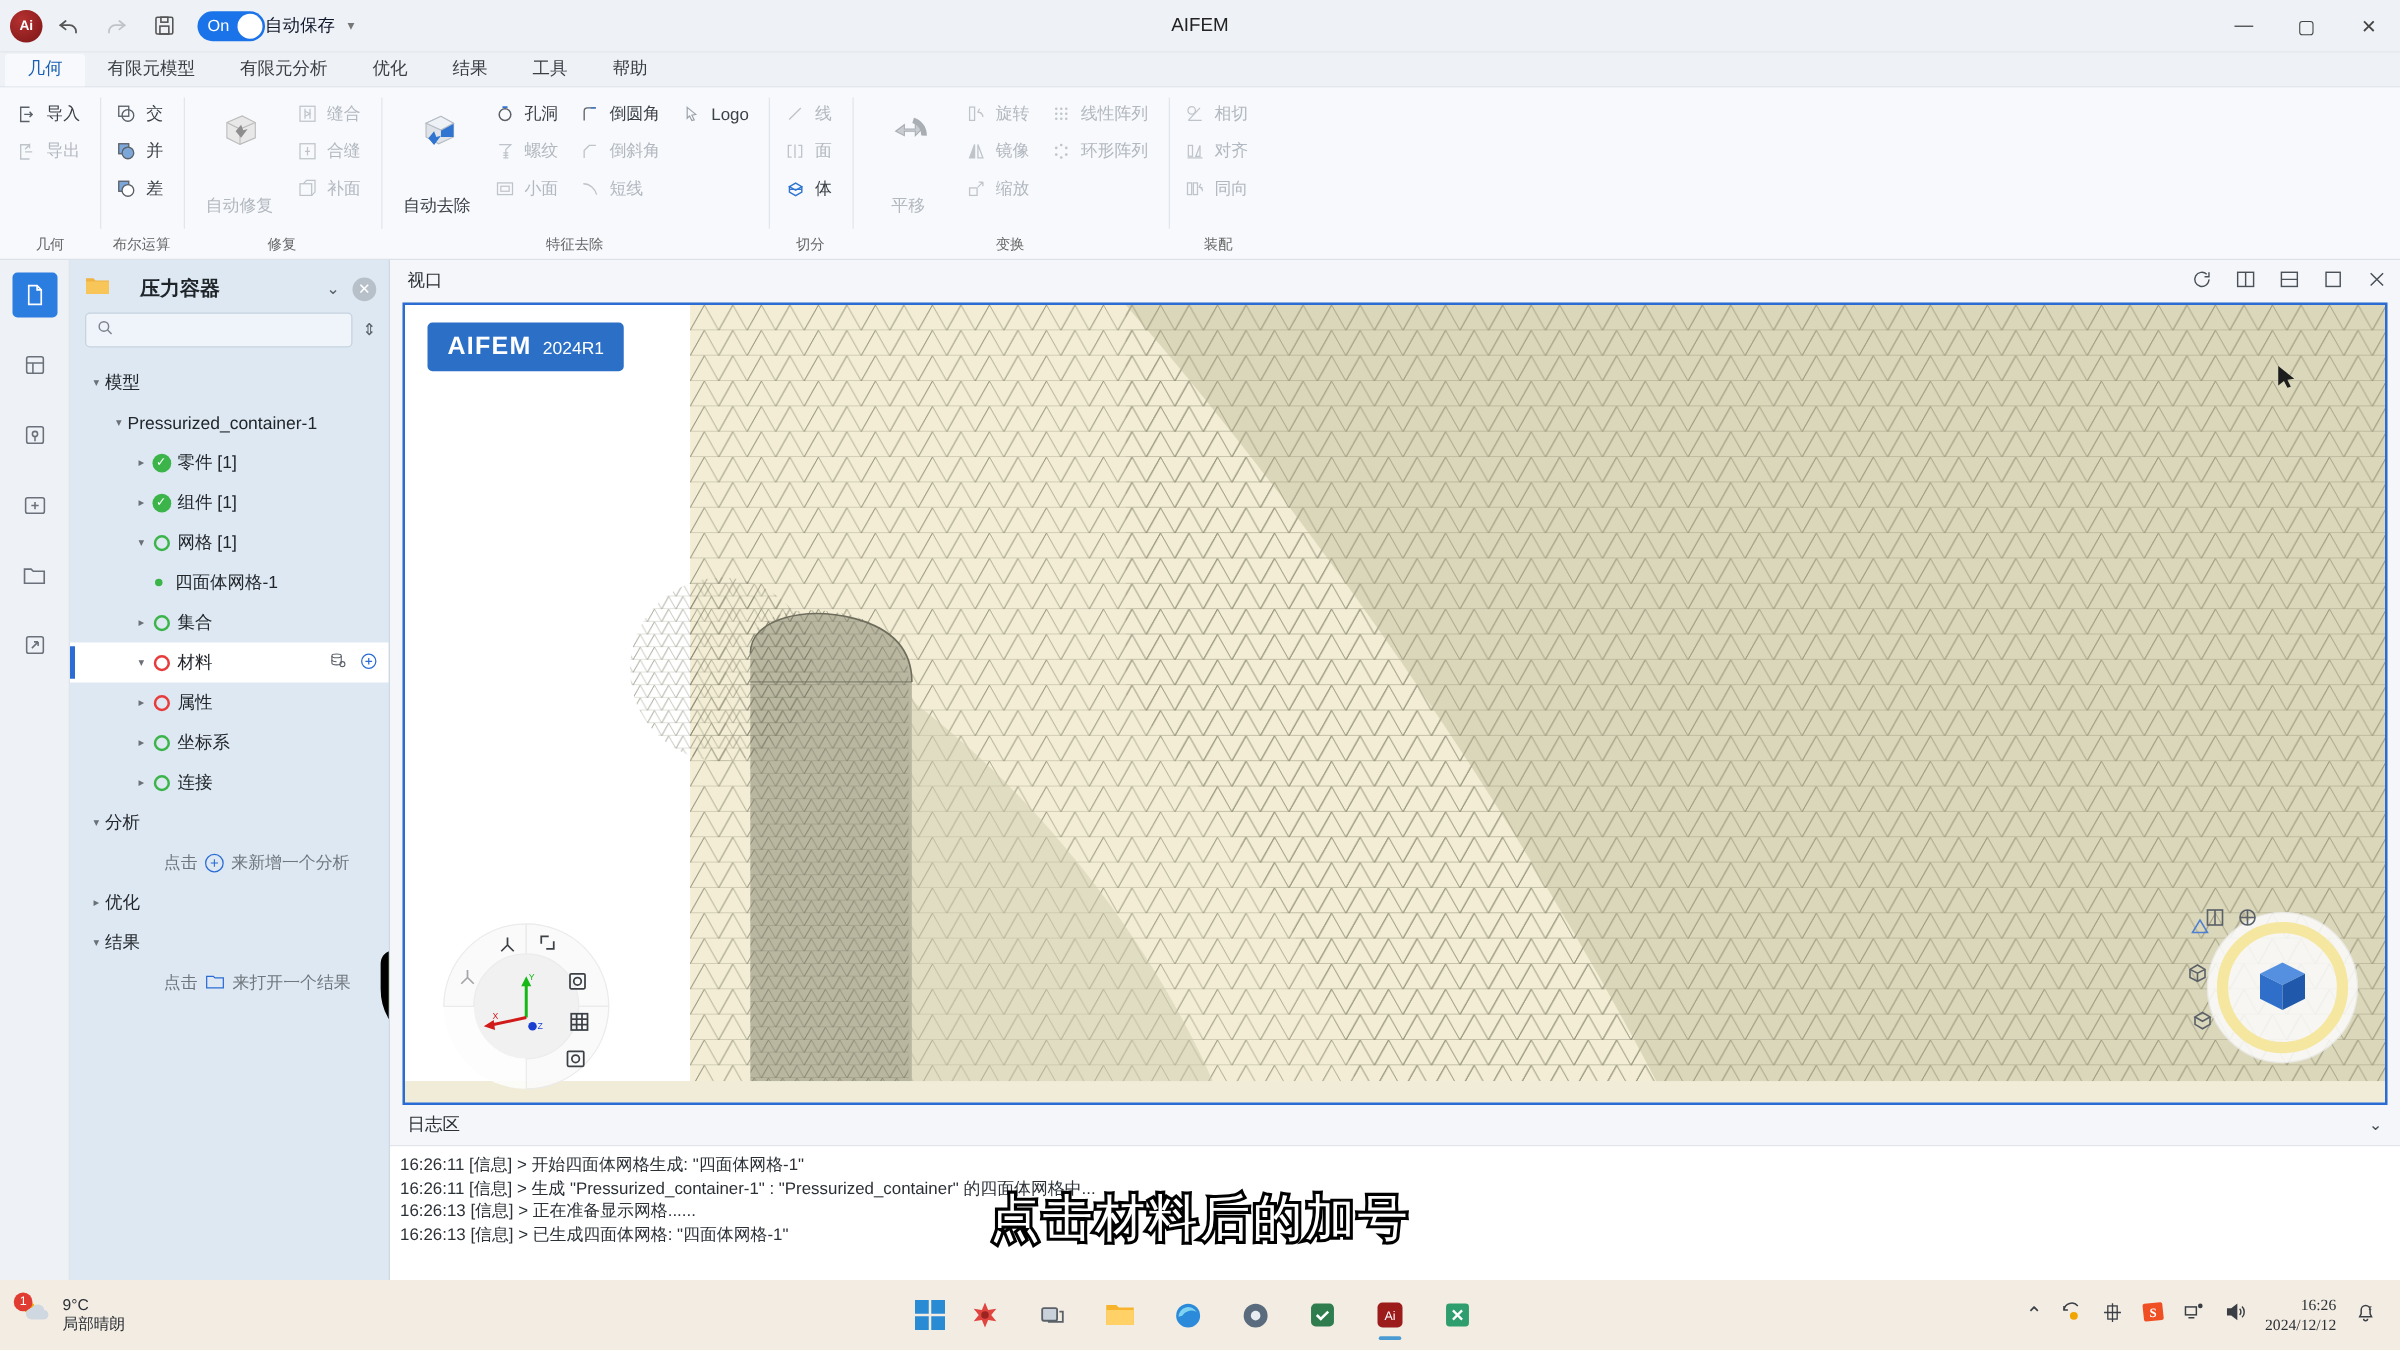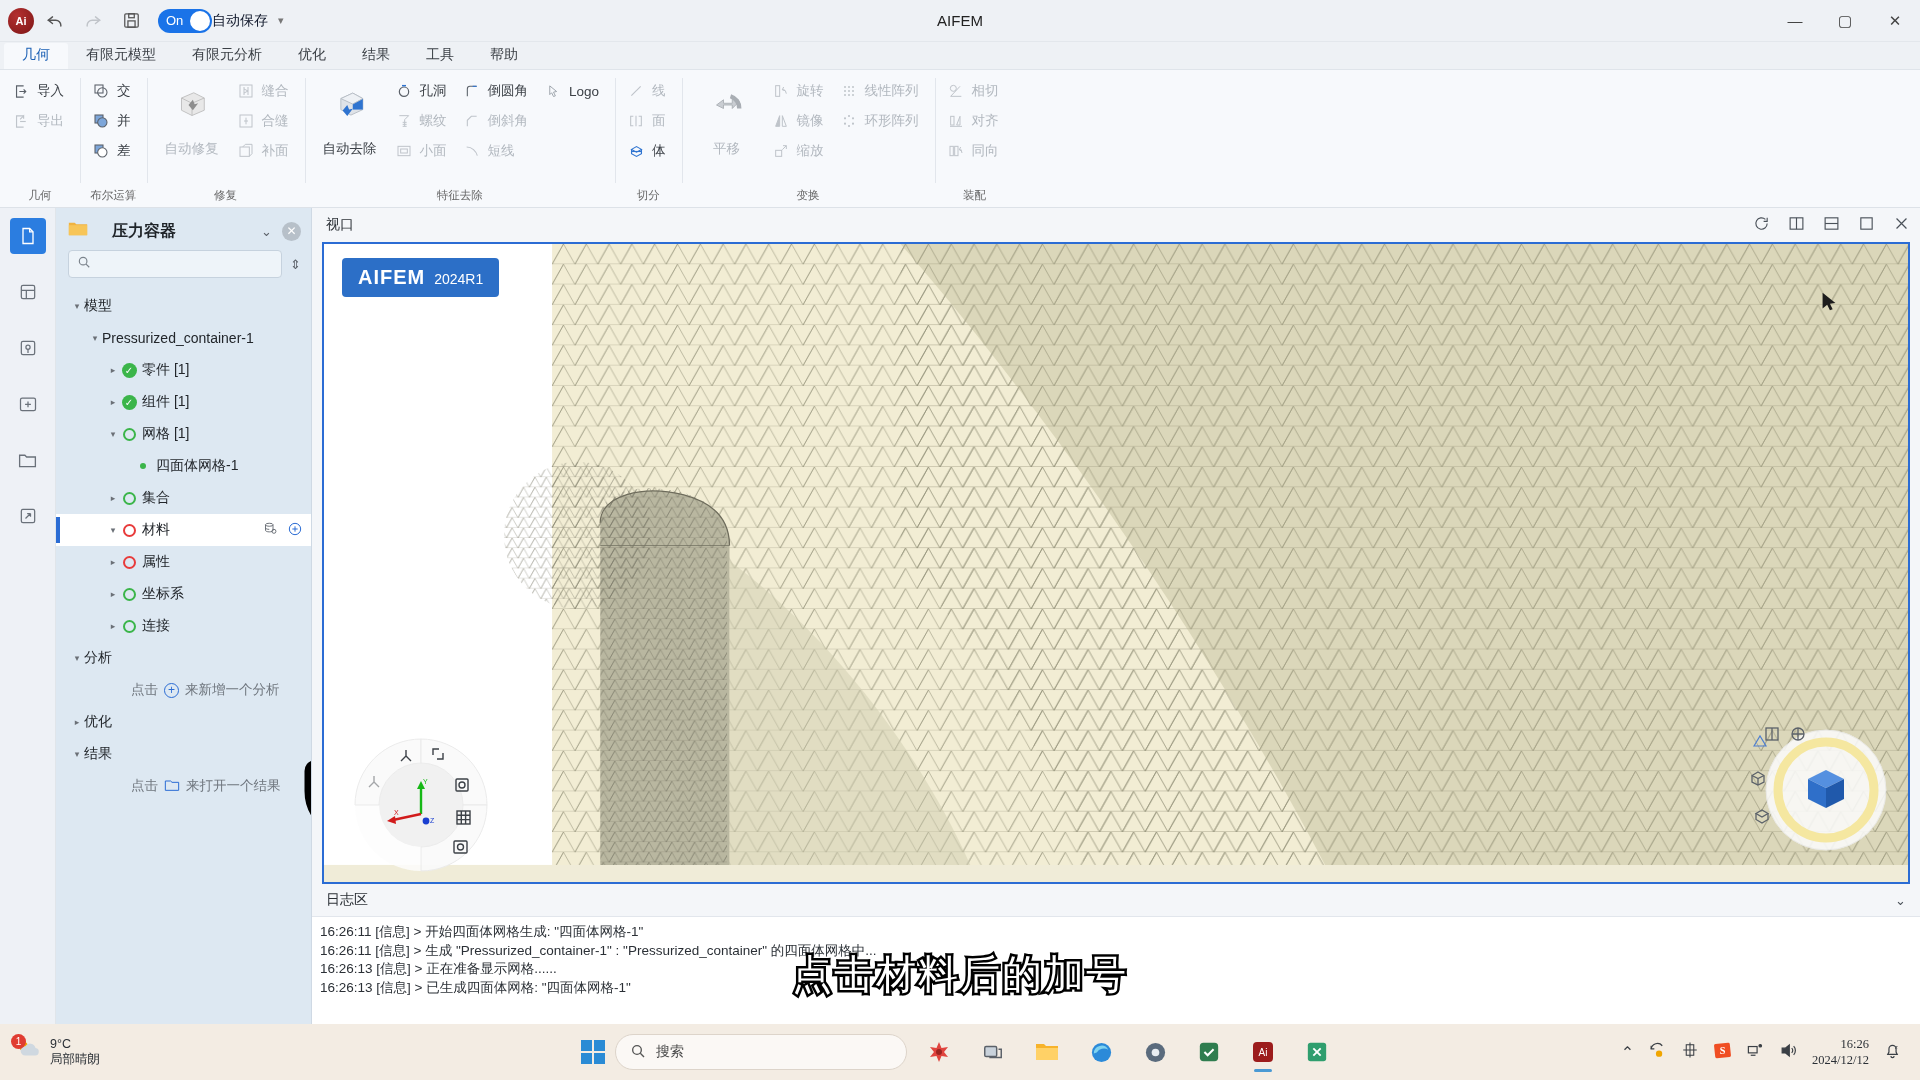--- a/index.html
+++ b/index.html
@@ -75,21 +75,21 @@
     display: flex; align-items: center; gap: 7px; padding: 4px 10px 4px 6px;
     font-size: 13.5px; color: #3c4147; white-space: nowrap; border-radius: 3px;
     height: 30px;
   }
   .ritem.dim { color: #b2b8bf; }
   .ritem.sel .ico svg { color: #1a73e8; }
   .ico { width: 18px; height: 18px; display: flex; align-items: center; justify-content: center; color: #5b6169; flex-shrink: 0; }
   .ritem.dim .ico { color: #bfc4ca; }
   .bigbtn {
     width: 78px; display: flex; flex-direction: column; align-items: center;
-    padding-top: 6px; font-size: 13.5px; color: #3c4147;
+    padding-top: 6px; font-size: 13.5px; color: #3c4147; gap: 16px;
   }
   .bigbtn .bigico { width: 46px; height: 46px; display:flex; align-items:center; justify-content:center; }
   .bigbtn.dim { color: #b2b8bf; }
   .bigbtn .blabel { margin-top: 12px; }
 
   
   .main { display: flex; height: calc(1080px - 42px - 28px - 138px - 56px); }
 
   
   .rail {
@@ -727,21 +727,21 @@
       </div>
 
       <div class="tnode" style="padding-left:50px">
         <span class="arrow">▾</span>
         <span class="st-ico">
             <span class="ring"></span>
           </span>
         <span>网格 [1]</span>
       </div>
 
-      <div class="tnode" style="padding-left:64px">
+      <div class="tnode" style="padding-left:48px">
         <span class="arrow none"></span>
         <span class="st-ico">
             <span class="dot"></span>
           </span>
         <span>四面体网格-1</span>
       </div>
 
       <div class="tnode" style="padding-left:50px">
         <span class="arrow">▸</span>
         <span class="st-ico">
@@ -1019,27 +1019,20 @@
     </span>
   </div>
 
   <div class="tb-center">
     <span class="win-logo">
         <i></i>
         <i></i>
         <i></i>
         <i></i>
       </span>
-    <div class="tb-search">
-      <span><svg width="16" height="16" viewBox="0 0 24 24" fill="none" stroke="#555" stroke-width="2">
-            <circle cx="10.5" cy="10.5" r="6.5"></circle>
-            <path d="M15.5 15.5L21 21"></path>
-          </svg></span>
-      <span>搜索</span>
-    </div>
     <span class="tb-app">
         <svg width="24" height="24" viewBox="0 0 24 24">
           <path d="M12 2l2.5 6L21 7l-4 5 4 5-6.5-1L12 22l-2.5-6L3 17l4-5-4-5 6.5 1z" fill="#e0443e"></path>
           <circle cx="12" cy="12" r="3" fill="#9c2420"></circle>
         </svg>
       </span>
     <span class="tb-app">
         <svg width="22" height="22" viewBox="0 0 24 24" fill="none" stroke="#5b6169" stroke-width="1.6">
           <rect x="3" y="6" width="13" height="11" rx="1.5" fill="#c9d2db"></rect>
           <path d="M18 9h3v9H8"></path>

